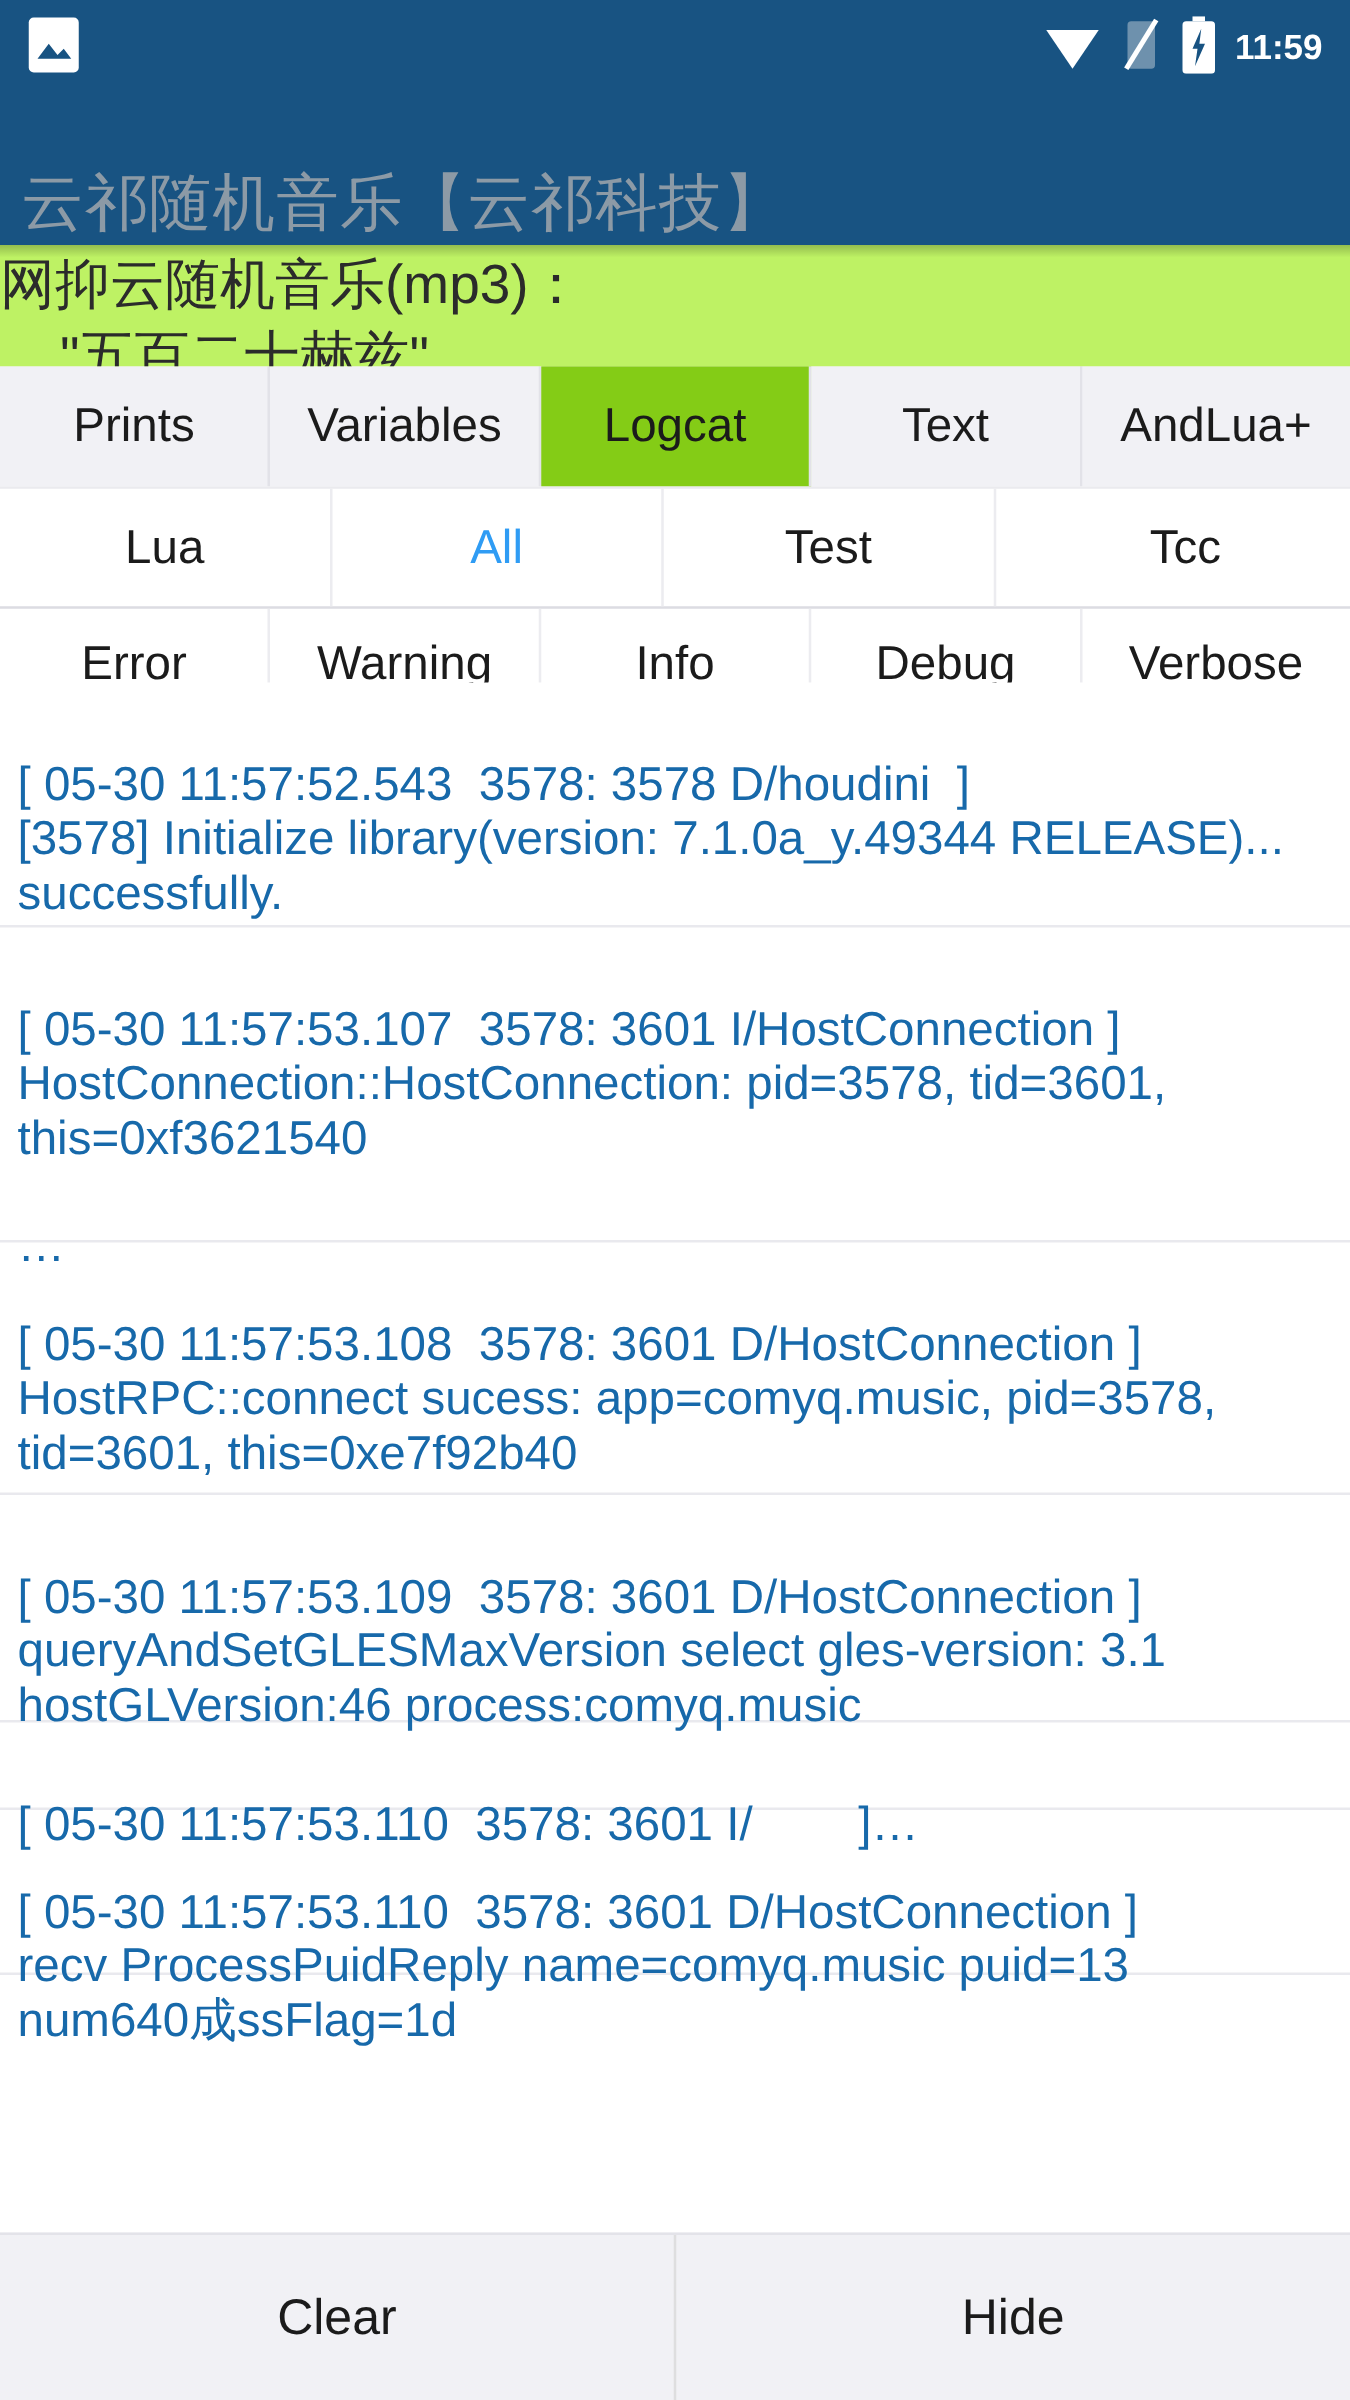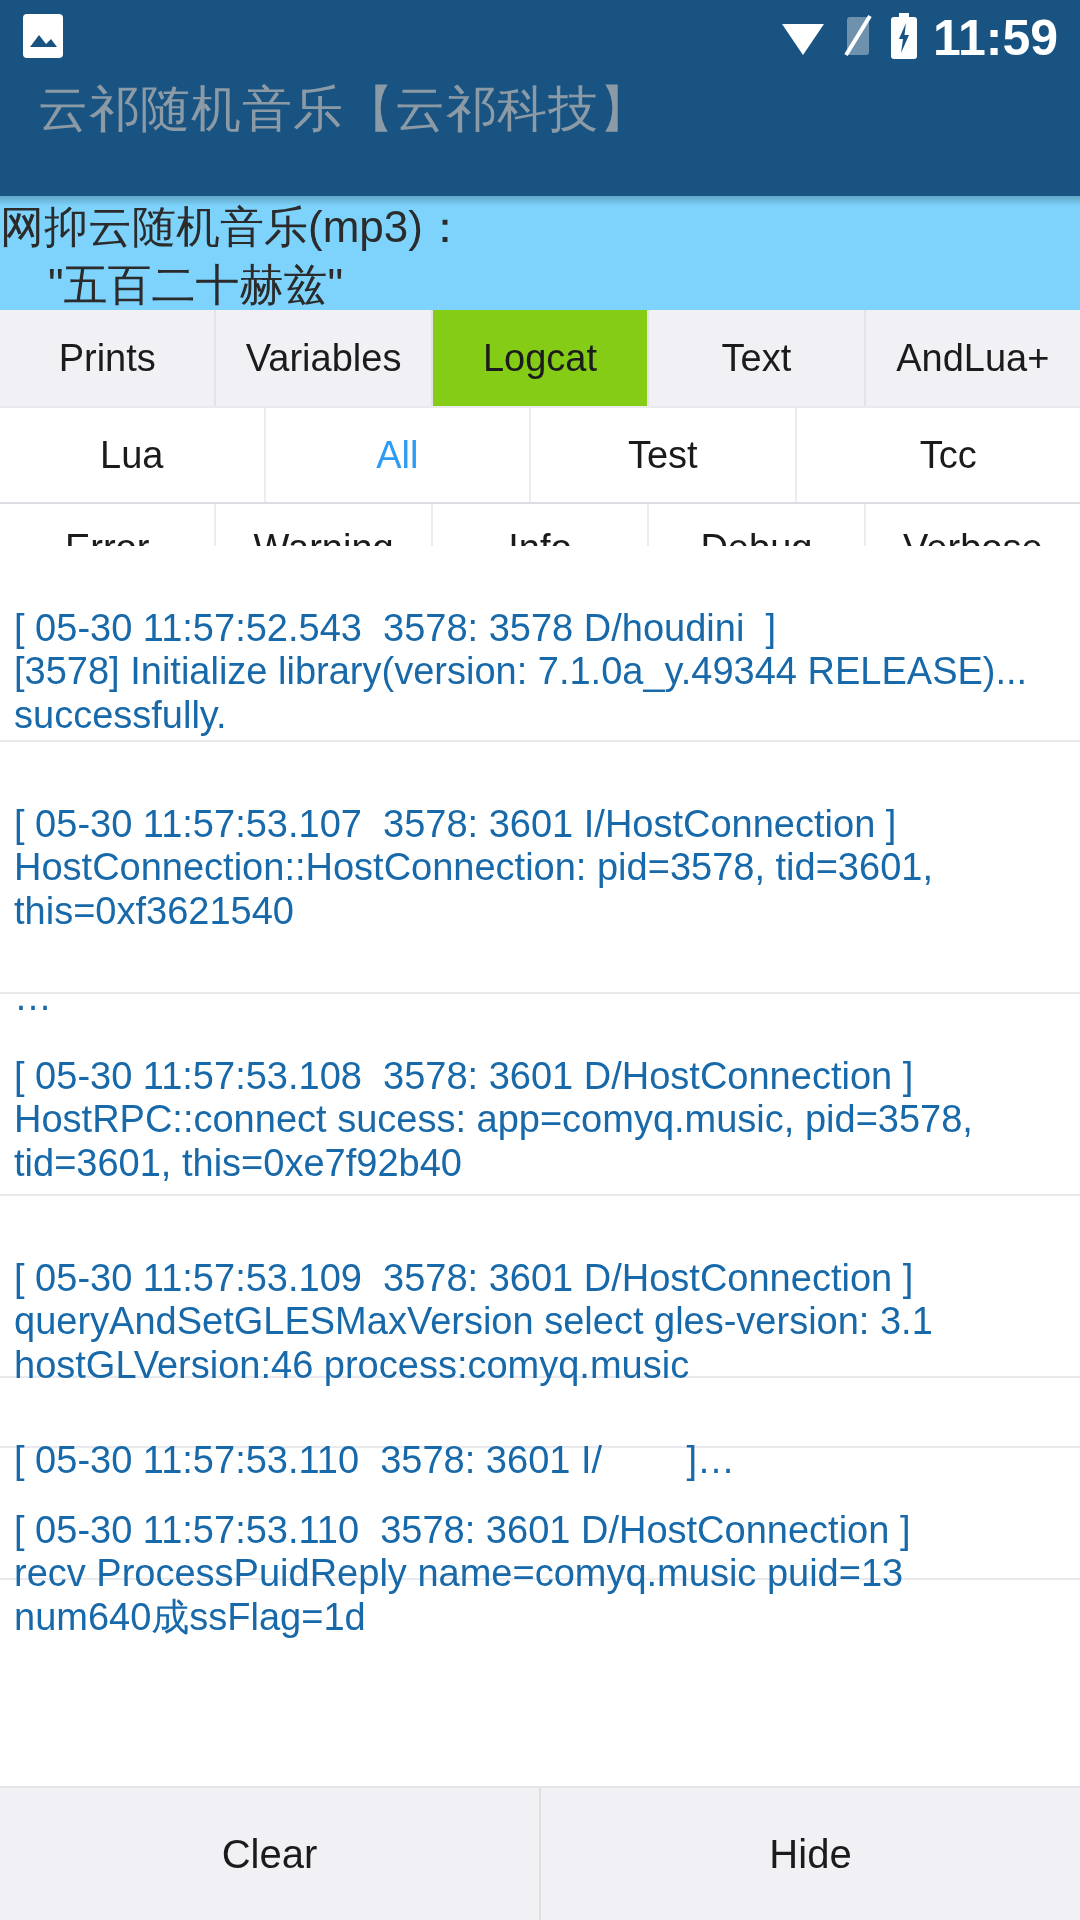--- a/index.html
+++ b/index.html
@@ -30,48 +30,48 @@
     align-items: center;
     gap: 14px;
   }
   .status-right {
     display: flex;
     align-items: center;
     gap: 14px;
   }
   .sb-clock {
     color: #ffffff;
-    font-size: 50px;
+    font-size: 28px;
     font-weight: bold;
     letter-spacing: 0px;
     line-height: 1;
   }
   .ico { display: block; }
 
   
   .titlebar {
     height: 120px;
     background: #185382;
     display: flex;
-    align-items: flex-start;
-    padding: 0 38px;
+    align-items: flex-end;
+    padding: 0 17px;
     box-sizing: border-box;
   }
   .titlebar-text {
     color: #8c9aa6;
     font-size: 50px;
     letter-spacing: 1px;
     white-space: nowrap;
   }
 
   
   .dimmed {
     position: relative;
-    height: 114px;
-    background: #7dd3fc;
+    height: 97px;
+    background: #bef264;
     overflow: hidden;
   }
   .dim-shade {
     position: absolute;
     left: 0; right: 0; top: 0;
     height: 10px;
     background: linear-gradient(to bottom, rgba(0,0,0,0.22), rgba(0,0,0,0));
   }
   .dim-line1 {
     position: absolute;

